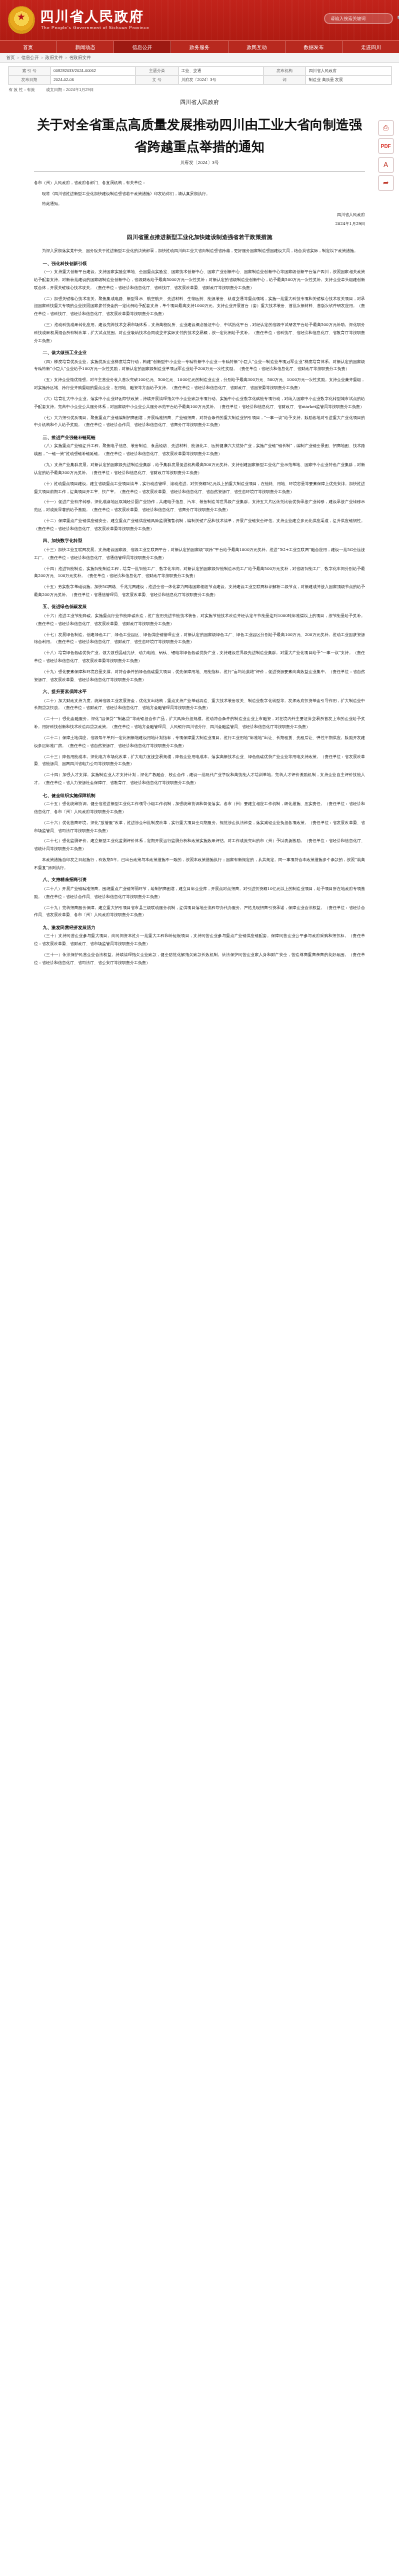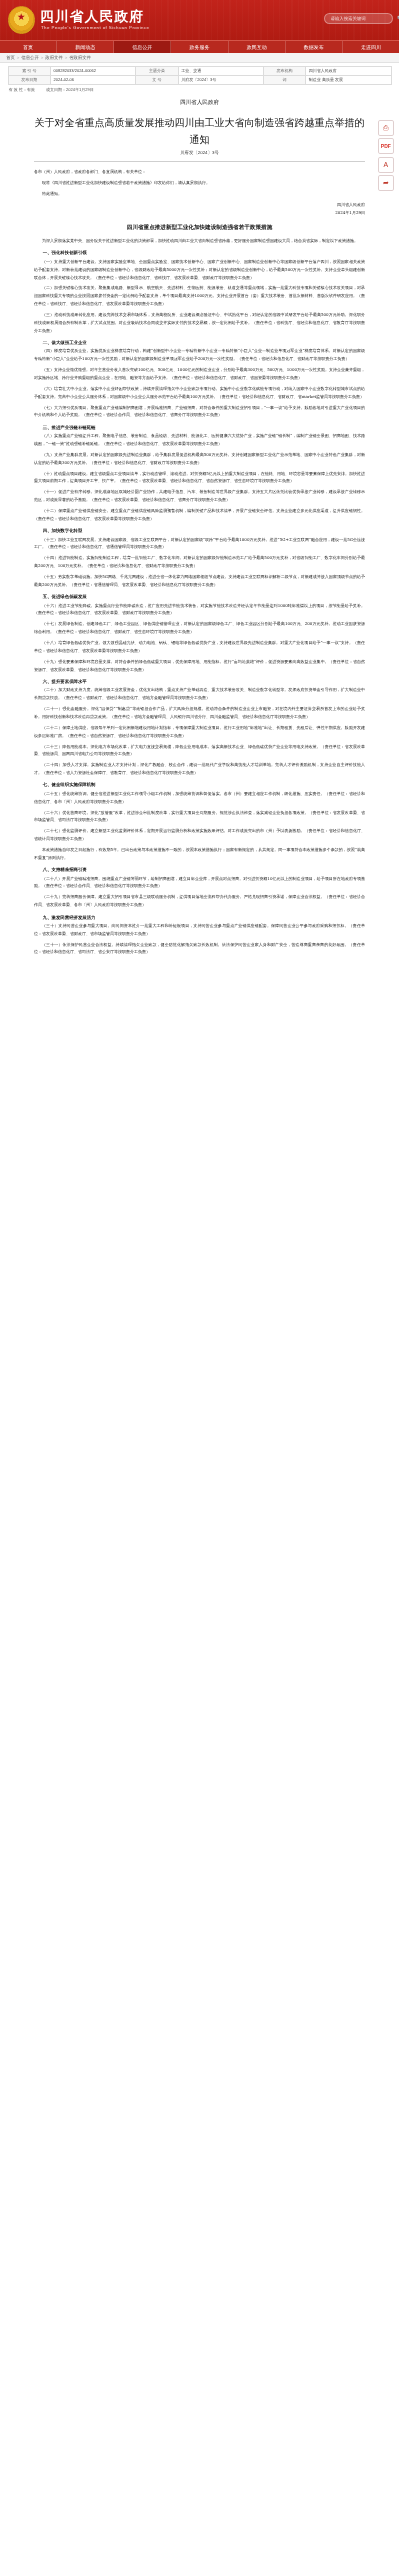--- a/index.html
+++ b/index.html
@@ -104,21 +104,21 @@
 
   
   .doc {
     width: 399px;
     padding: 6.2px 34px 25px 34px;
     position: relative;
   }
   .doc-title {
     text-align: center;
     font-family: "DejaVu Serif", "Liberation Serif", serif;
-    font-size: 10px; font-weight: normal; color: #111;
+    font-size: 13px; font-weight: bold; color: #111;
     line-height: 1.7; margin: 6.2px 0 2.5px 0;
   }
   .doc-org {
     text-align: center; font-size: 5.6px; color: #222;
     font-family: "DejaVu Serif", "Liberation Serif", serif;
     margin: 1.2px 0 5px 0;
   }
   .doc-number {
     text-align: center; font-size: 4.4px; color: #333; margin-bottom: 6.2px;
   }

